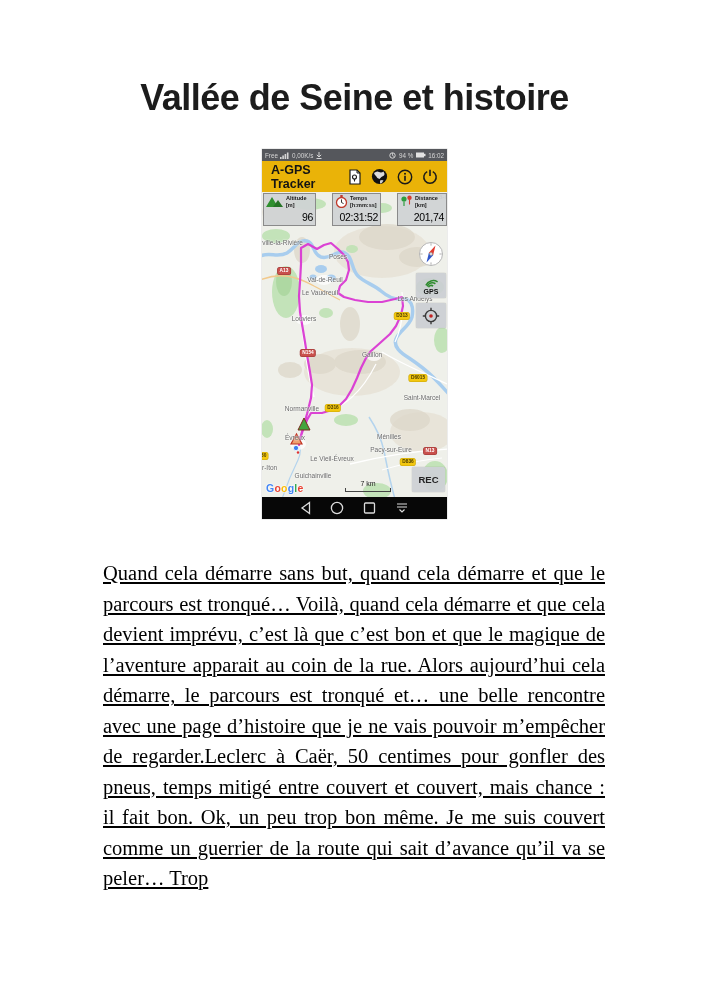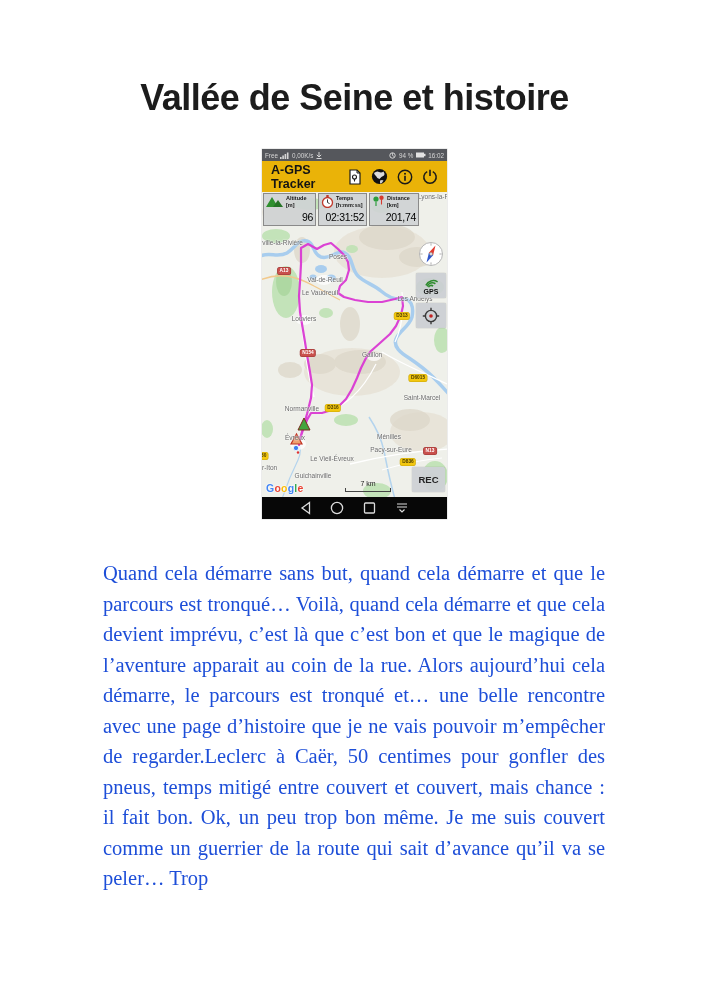--- a/index.html
+++ b/index.html
@@ -2,21 +2,21 @@
 <html><head>
 <meta charset="utf-8">
 <style>
   html,body{margin:0;padding:0;width:709px;height:992px;background:#fff;overflow:hidden;}
   .page{position:relative;width:709px;height:992px;background:#ffffff;font-family:"Liberation Serif",serif;padding-left:22px;}
 
   
   .doc-title{position:absolute;top:76px;left:0;width:709px;margin:0;text-align:center;
     font:700 36px/1.2 "Liberation Sans",sans-serif;color:#1c1c1c;letter-spacing:-.5px;}
   .body-text{position:absolute;left:103px;top:558px;width:502px;margin:0;
-    font:20.5px/30.5px "Liberation Serif",serif;color:#1d4ed8;text-align:justify;}
+    font:20.5px/30.5px "Liberation Serif",serif;color:#000000;text-align:justify;text-decoration:underline;}
   .page-number{position:absolute;top:938px;left:0;width:709px;text-align:center;
     font:11px "Liberation Serif",serif;color:#555;}
 
   
   .phone{position:absolute;left:262px;top:149px;width:185px;height:370px;display:flex;flex-direction:column;
     font-family:"Liberation Sans",sans-serif;box-shadow:0 0 0 .5px #d8d8d8;}
   .status-bar{height:12px;background:#55575c;display:flex;justify-content:space-between;align-items:center;
     padding:0 3px;font-size:6.3px;color:#d6d6d6;flex:0 0 auto;}
   .sb-group{display:flex;align-items:center;gap:2.5px;}
   .app-bar{height:31px;background:#eab308;display:flex;align-items:center;padding:0 9px;flex:0 0 auto;}
@@ -28,21 +28,21 @@
   .layer{position:absolute;left:0;top:0;width:185px;height:305px;}
   .town{position:absolute;transform:translate(-50%,-55%);font-size:6.5px;color:#696969;white-space:nowrap;
     text-shadow:0 0 2px #fff,0 0 2px #fff;}
   .town.ta-left{transform:translate(0,-55%);}
   .badge{position:absolute;transform:translate(-50%,-50%);font-size:4.8px;font-weight:bold;
     padding:1px 2px;border-radius:2px;white-space:nowrap;line-height:1;}
   .badge.red{background:#c9504c;color:#fff;box-shadow:0 0 0 .5px #993533;}
   .badge.yellow{background:#f3c70f;color:#4a3c00;box-shadow:0 0 0 .5px #c9a50a;}
   .badge.ta-left{transform:translate(0,-50%);}
 
-  .stats-row{position:absolute;top:1px;left:1px;display:flex;gap:2px;}
+  .stats-row{position:absolute;top:1px;left:1px;display:flex;gap:16px;}
   .stat-box{background:rgba(207,210,212,.92);border:1px solid #8a8a8a;padding:1px 2px 2px 2px;height:28px;
     display:flex;flex-direction:column;box-sizing:content-box;}
   .stat-box.b1{width:47px}.stat-box.b2{width:43px}.stat-box.b3{width:44px}
   .stat-top{display:flex;gap:2px;align-items:flex-start;}
   .stat-lbl{display:flex;flex-direction:column;font-size:5.5px;font-weight:bold;line-height:1.2;color:#161616;}
   .stat-val{font-size:10.5px;color:#000;text-align:right;margin-top:auto;letter-spacing:-.3px;}
 
   .compass{position:absolute;right:3px;top:49px;width:26px;height:26px;}
   .sq-btn{position:absolute;right:1px;width:30px;height:25px;background:rgba(203,206,210,.92);border-radius:2px;
     display:flex;flex-direction:column;align-items:center;justify-content:center;box-shadow:0 0 1px #777;}

